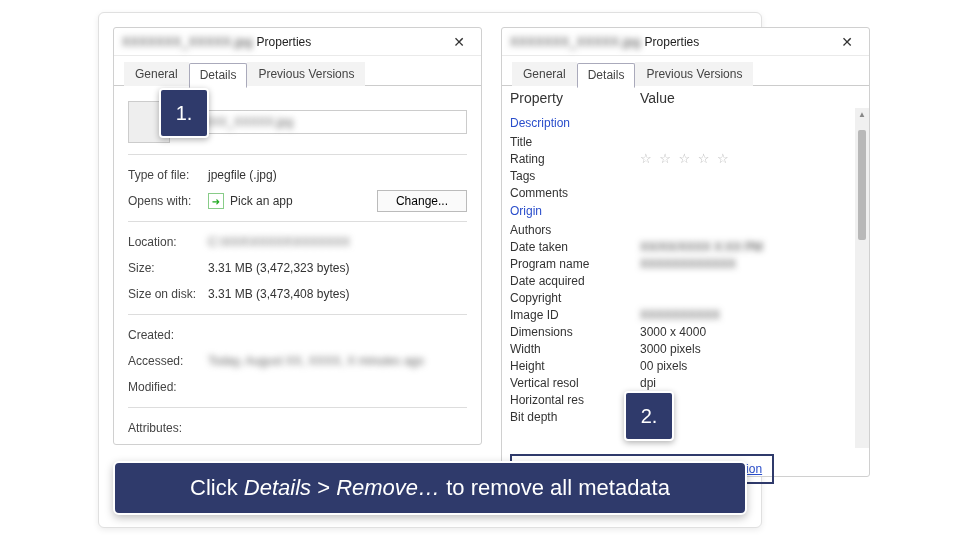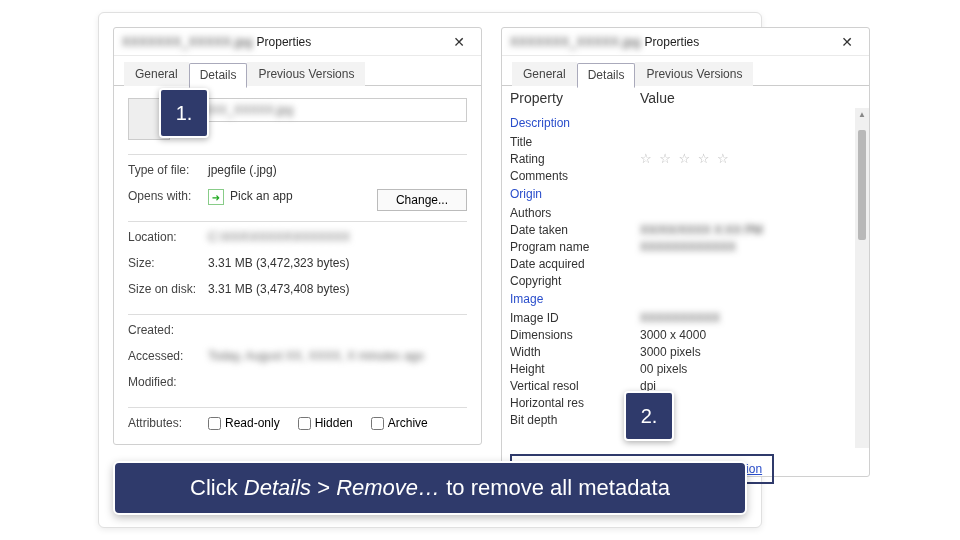--- a/index.html
+++ b/index.html
@@ -9,21 +9,21 @@
 .dialog.left { left: 14px; top: 14px; height: 418px; }
 .dialog.right { left: 402px; top: 14px; height: 450px; }
 .titlebar { display: flex; align-items: center; height: 28px; padding: 0 8px; border-bottom: 1px solid #eaeaea; }
 .titlebar .fname { color: #333; filter: blur(3px); margin-right: 4px; letter-spacing: 0.5px; }
 .titlebar .ttl { flex: 1; color: #222; }
 .titlebar .closebtn { width: 28px; height: 20px; display: flex; align-items: center; justify-content: center; font-size: 14px; color: #333; cursor: pointer; }
 .tabs { display: flex; align-items: flex-start; padding: 6px 10px 0 10px; border-bottom: 1px solid #ccc; height: 30px; gap: 0; }
 .tab { padding: 4px 10px 5px 10px; color: #444; background: #f3f3f3; border: 1px solid transparent; border-bottom: none; cursor: pointer; font-size: 12px; }
 .tab.active { background: #fff; border: 1px solid #aab; border-bottom: 1px solid #fff; position: relative; top: 1px; border-radius: 2px 2px 0 0; }
 .body { padding: 10px 14px 12px 14px; }
-.rowline { display: flex; align-items: flex-start; min-height: 24px; margin: 2px 0; }
+.rowline { display: flex; align-items: center; min-height: 24px; margin: 2px 0; }
 .lbl { width: 80px; color: #444; }
 .val { color: #333; }
 .blur { filter: blur(3px); color: #666; }
 .thumb { width: 42px; height: 42px; border: 1px solid #ccc; margin-right: 10px; background: #eee; }
 .filenamefield { flex: 1; height: 24px; border: 1px solid #ccc; padding: 2px 6px; display: flex; align-items: center; }
 .sep { height: 1px; background: #ddd; margin: 8px 0; }
 .appicon { width: 16px; height: 16px; background: #fff; border: 1px solid #8c8; display: inline-flex; align-items: center; justify-content: center; margin-right: 6px; font-size: 10px; color: #2a2; }
 .changebtn { margin-left: auto; padding: 3px 18px; border: 1px solid #bbb; background: #fafafa; cursor: pointer; font-size: 12px; }
 .chkwrap { display: flex; gap: 18px; margin-left: 0; }
 .chkbox { display: inline-flex; align-items: center; gap: 4px; }
@@ -99,34 +99,20 @@
       <div class="rowline">
         <span class="lbl">Accessed:</span>
         <span class="val blur">Today, August XX, XXXX, X minutes ago</span>
       </div>
       <div class="rowline">
         <span class="lbl">Modified:</span>
       </div>
       <div class="sep"></div>
       <div class="rowline">
         <span class="lbl">Attributes:</span>
-        <div class="chkwrap">
-          <label class="chkbox">
-              <input type="checkbox" style="">
-              <span>Read-only</span>
-            </label>
-          <label class="chkbox">
-              <input type="checkbox" style="">
-              <span>Hidden</span>
-            </label>
-          <label class="chkbox">
-              <input type="checkbox" style="">
-              <span>Archive</span>
-            </label>
-        </div>
       </div>
     </div>
   </div>
 
   <div class="dialog right">
     <div class="titlebar">
       <span class="fname">XXXXXXX_XXXXX.jpg</span>
       <span class="ttl">Properties</span>
       <div class="closebtn">✕</div>
     </div>
@@ -143,41 +129,43 @@
       <div class="detailcol">
         <div class="section">Description</div>
         <div class="prow">
             <span class="pn">Title</span>
           </div>
         <div class="prow">
             <span class="pn">Rating</span>
             <span class="stars">☆ ☆ ☆ ☆ ☆</span>
           </div>
         <div class="prow">
+            <span class="pn">Tags</span>
+          </div>
+        <div class="prow">
             <span class="pn">Comments</span>
           </div>
         <div class="section">Origin</div>
         <div class="prow">
             <span class="pn">Authors</span>
           </div>
         <div class="prow">
             <span class="pn">Date taken</span>
             <span class="pv blur">XX/XX/XXXX X:XX PM</span>
           </div>
         <div class="prow">
             <span class="pn">Program name</span>
             <span class="pv blur">XXXXXXXXXXXX</span>
           </div>
         <div class="prow">
             <span class="pn">Date acquired</span>
           </div>
         <div class="prow">
             <span class="pn">Copyright</span>
           </div>
-        <div class="section">Image</div>
         <div class="prow">
             <span class="pn">Image ID</span>
             <span class="pv blur">XXXXXXXXXX</span>
           </div>
         <div class="prow">
             <span class="pn">Dimensions</span>
             <span class="pv">3000 x 4000</span>
           </div>
         <div class="prow">
             <span class="pn">Width</span>

